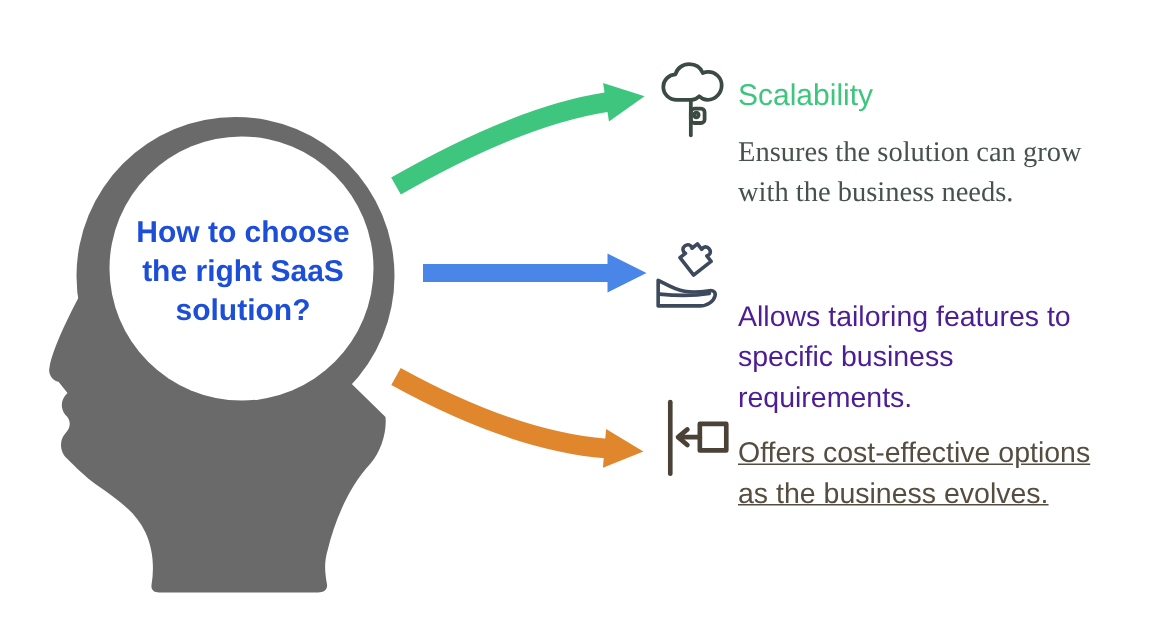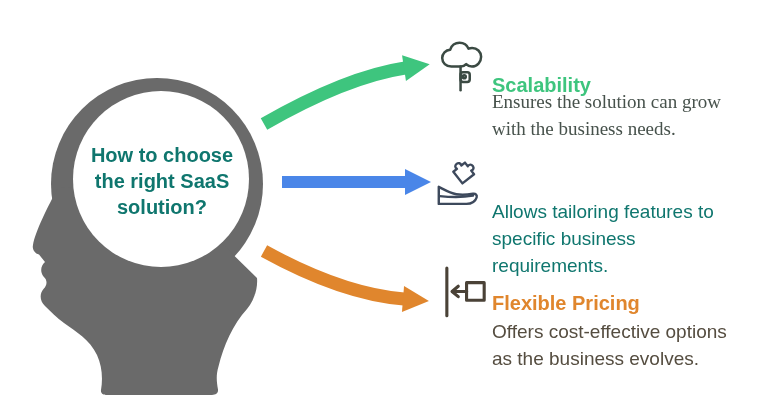--- a/index.html
+++ b/index.html
@@ -1,36 +1,36 @@
 <!DOCTYPE html>
 <html><head>
 <meta charset="utf-8">
 <style>
   html,body{margin:0;padding:0;background:#fff;font-family:"Liberation Sans",sans-serif;}
   .canvas{position:relative;width:781px;height:418px;background:#ffffff;overflow:hidden;}
   .abs{position:absolute;}
   
   .head-svg{left:26px;top:66px;width:240px;height:335px;}
   .question{left:86px;top:142px;width:152px;text-align:center;font-weight:bold;
-            font-size:20px;line-height:1.3;color:#0f766e;}
+            font-size:20px;line-height:1.3;color:#1d4ed8;}
   
   .arrows-svg{left:0;top:0;width:781px;height:418px;}
   
   .icon-svg{width:48px;height:56px;}
   .icon1{left:438px;top:40px;}
   .icon2{left:436px;top:157px;}
   .icon3{left:441px;top:265px;}
-  .sec-title{font-weight:bold;font-size:20px;line-height:1.1;margin-top:21px;}
+  .sec-title{font-weight:normal;font-size:20px;line-height:1.1;}
   .t1{left:492px;top:53px;color:#3ec57e;}
   .t2{left:492px;top:163px;color:#4a86e8;}
   .t3{left:492px;top:271px;color:#e0862d;}
   .sec-desc{font-size:19px;line-height:27px;}
   .d1{left:492px;top:88px;width:235px;color:#47524c;font-family:Liberation Serif, serif;}
-  .d2{left:492px;top:198px;width:240px;color:#0f766e;}
-  .d3{left:492px;top:318px;width:250px;color:#554d40;}
+  .d2{left:492px;top:198px;width:240px;color:#4c1d95;}
+  .d3{left:492px;top:289px;width:250px;color:#554d40;text-decoration:underline;}
 </style>
 </head>
 <body>
 
 <div class="canvas">
 
   <svg class="abs head-svg" viewBox="0 0 240 335">
     <circle cx="131" cy="118" r="106" fill="#6a6a6a"></circle>
     <path fill="#6a6a6a" d="
       M 32 122
@@ -98,16 +98,15 @@
     <path d="M 4 40 C 16 41.2, 30 41.2, 40 39.5"></path>
   </svg>
   <div class="abs sec-desc d2">Allows tailoring features to specific business requirements.</div>
 
   <svg class="abs icon-svg icon3" viewBox="0 0 46 54" fill="none" stroke="#4a4237" stroke-width="3" stroke-linejoin="round" stroke-linecap="round">
     <path d="M 5.5 3 L 5.5 49"></path>
     <rect x="24.5" y="17" width="17" height="17"></rect>
     <path d="M 24.5 25.5 L 11 25.5"></path>
     <path d="M 16.5 20.5 L 10.5 25.5 L 16.5 30.5"></path>
   </svg>
-  <div class="abs sec-title t3">Flexible Pricing</div>
   <div class="abs sec-desc d3">Offers cost-effective options as the business evolves.</div>
 
 </div>
 
 </body></html>

